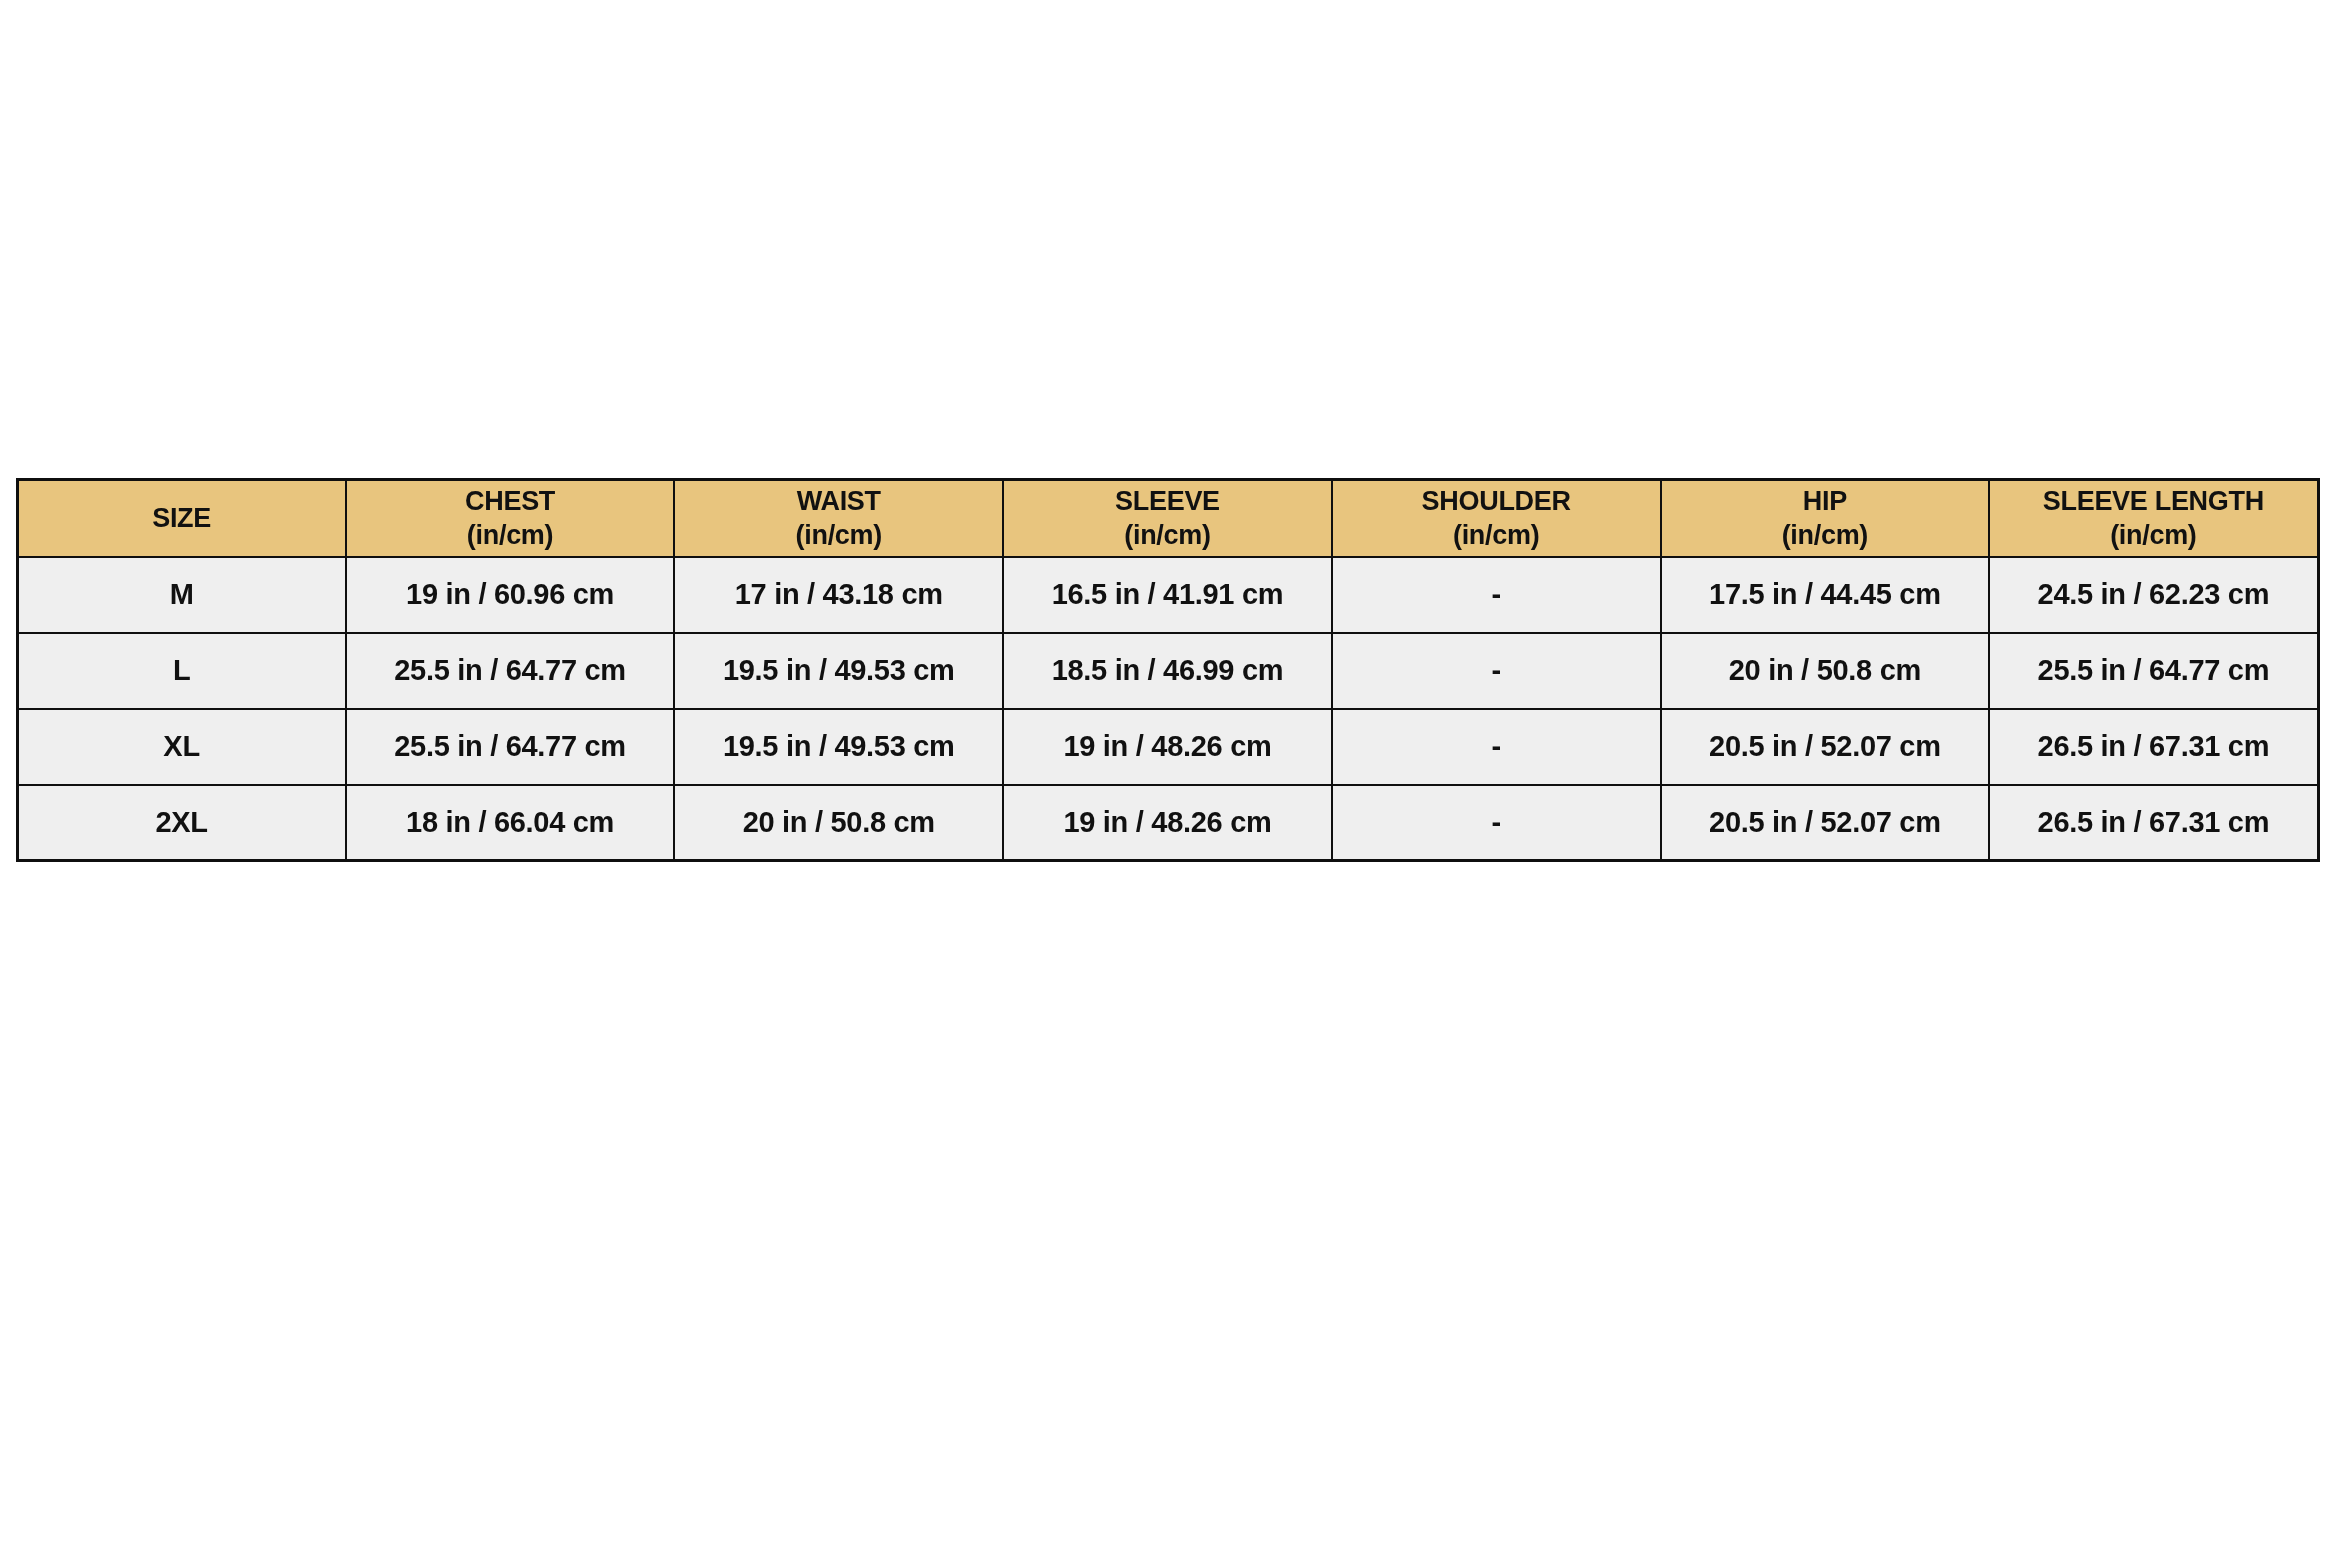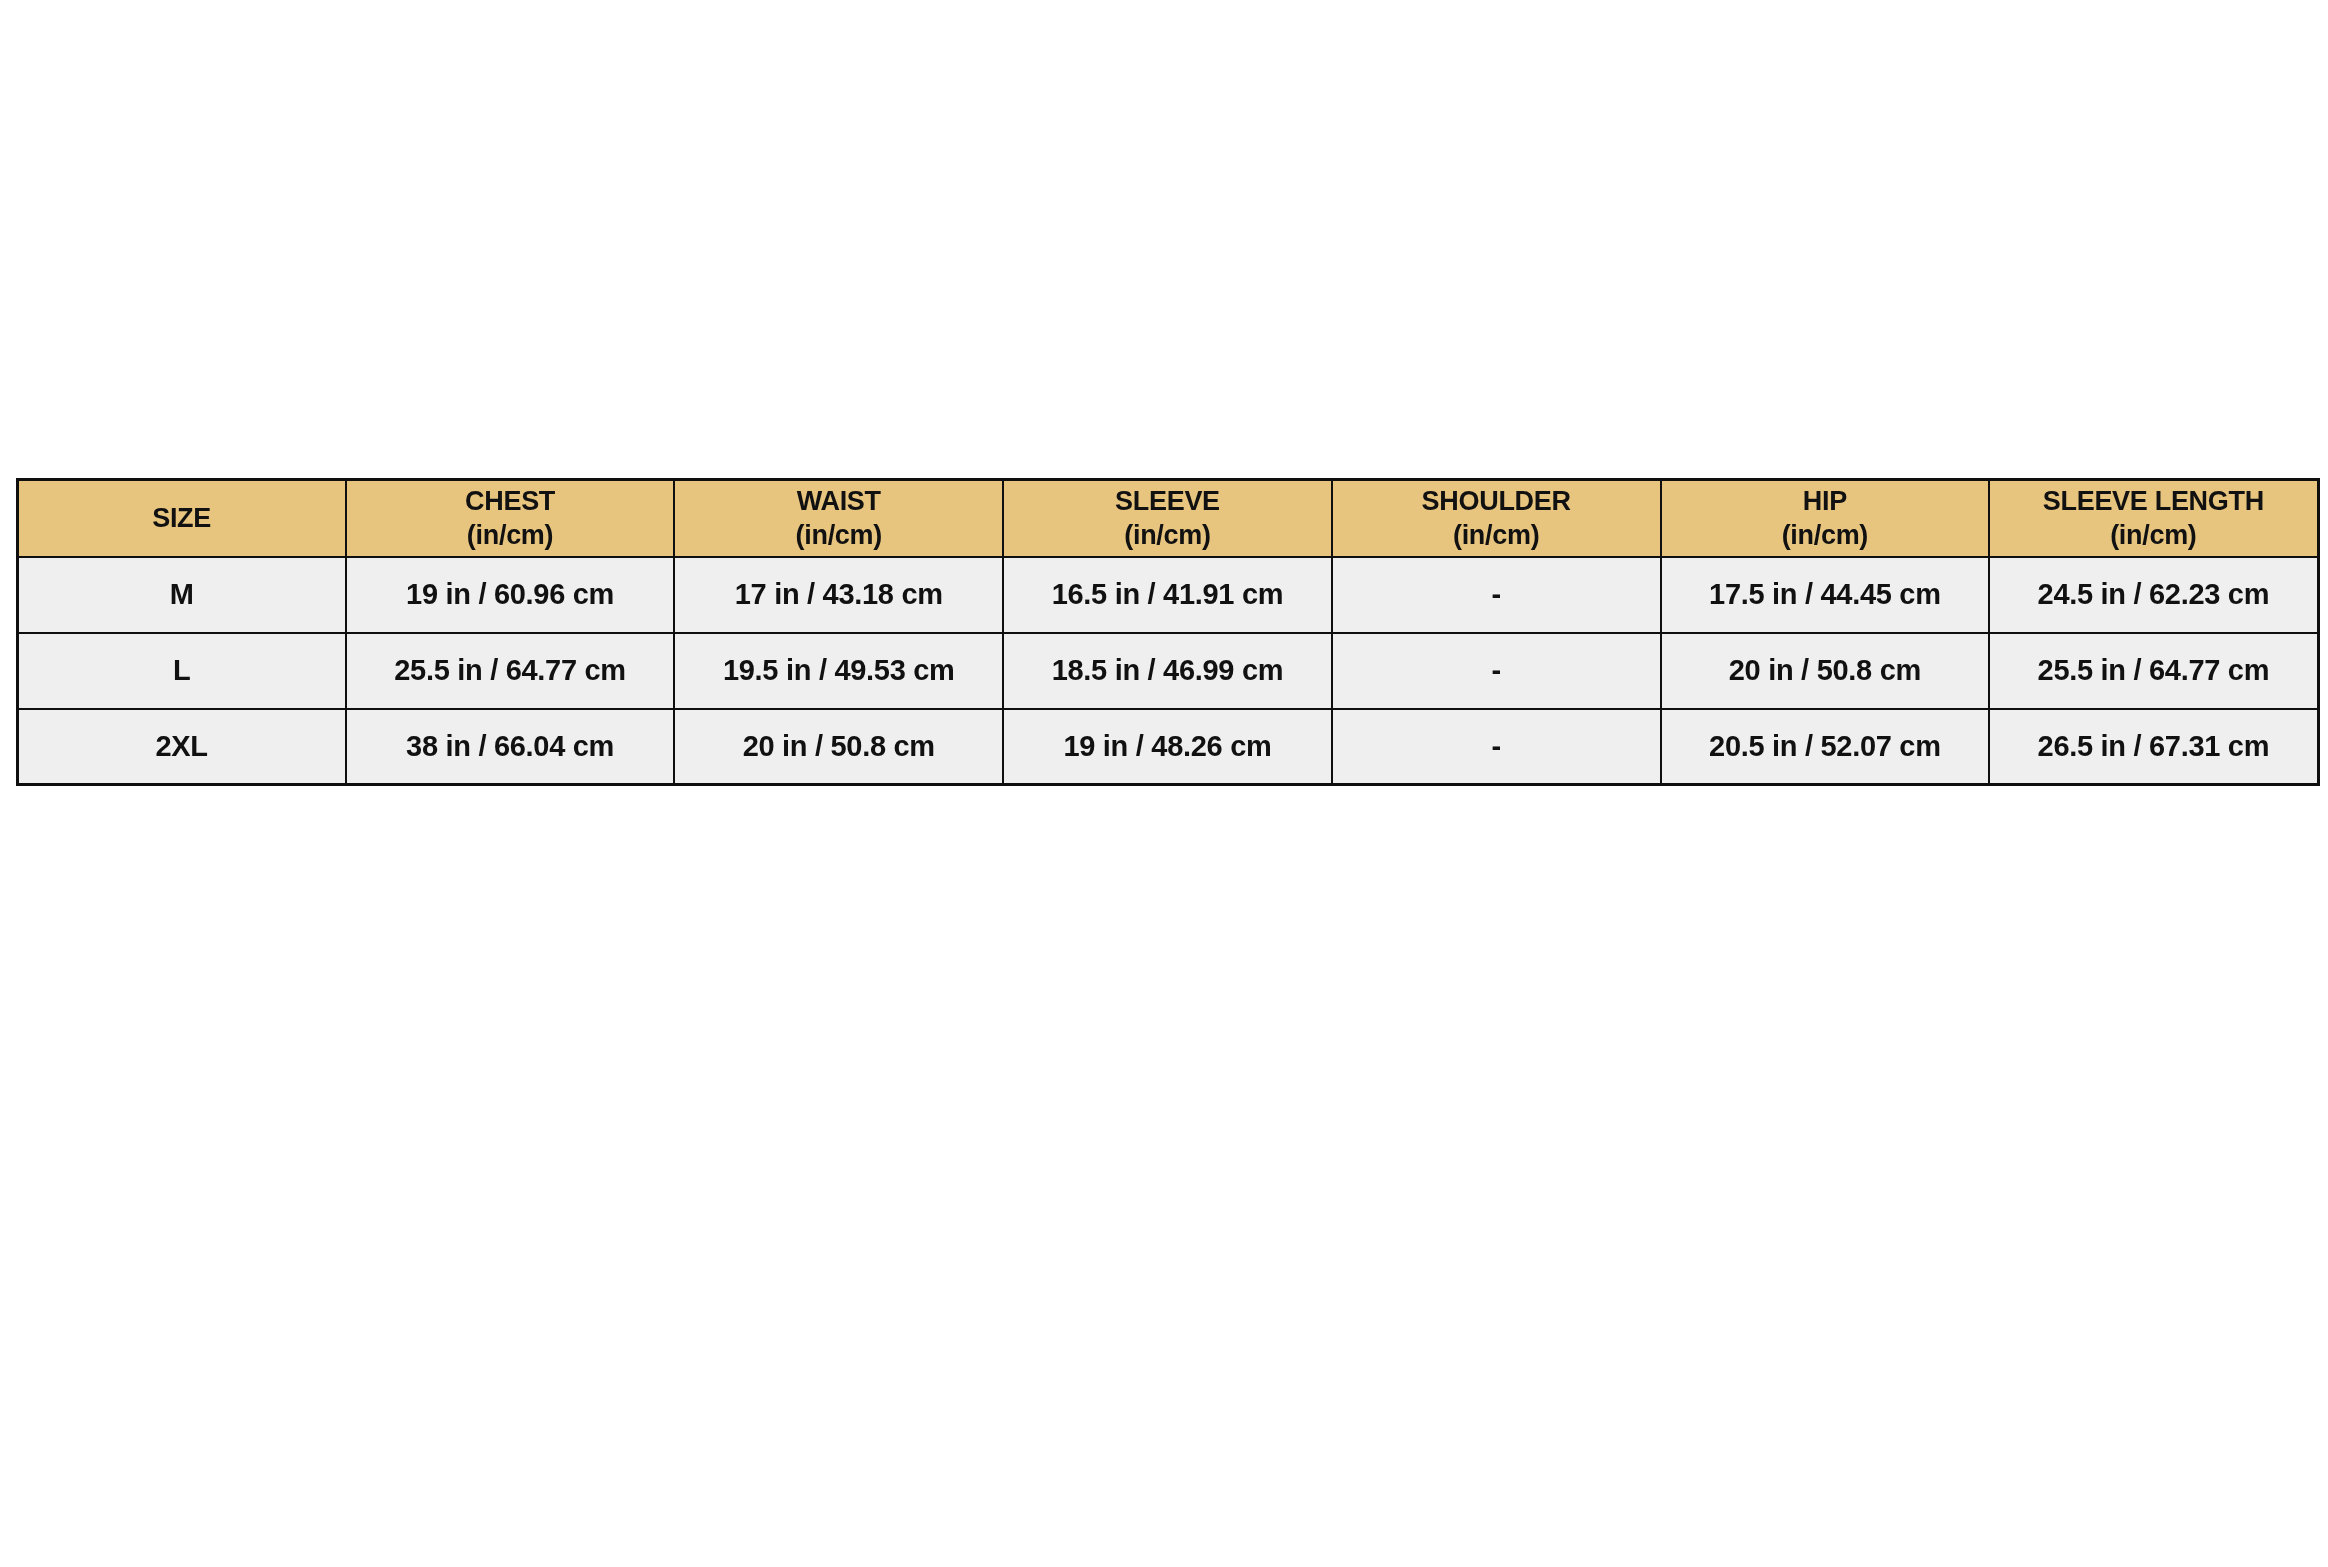--- a/index.html
+++ b/index.html
@@ -104,22 +104,31 @@
         <tr>
           <td>L</td>
           <td>25.5 in / 64.77 cm</td>
           <td>19.5 in / 49.53 cm</td>
           <td>18.5 in / 46.99 cm</td>
           <td>-</td>
           <td>20 in / 50.8 cm</td>
           <td>25.5 in / 64.77 cm</td>
         </tr>
         <tr>
+          <td>XL</td>
+          <td>25.5 in / 64.77 cm</td>
+          <td>19.5 in / 49.53 cm</td>
+          <td>19 in / 48.26 cm</td>
+          <td>-</td>
+          <td>20.5 in / 52.07 cm</td>
+          <td>26.5 in / 67.31 cm</td>
+        </tr>
+        <tr>
           <td>2XL</td>
-          <td>38 in / 66.04 cm</td>
+          <td>18 in / 66.04 cm</td>
           <td>20 in / 50.8 cm</td>
           <td>19 in / 48.26 cm</td>
           <td>-</td>
           <td>20.5 in / 52.07 cm</td>
           <td>26.5 in / 67.31 cm</td>
         </tr>
       </tbody>
   </table>
 </div>
 

